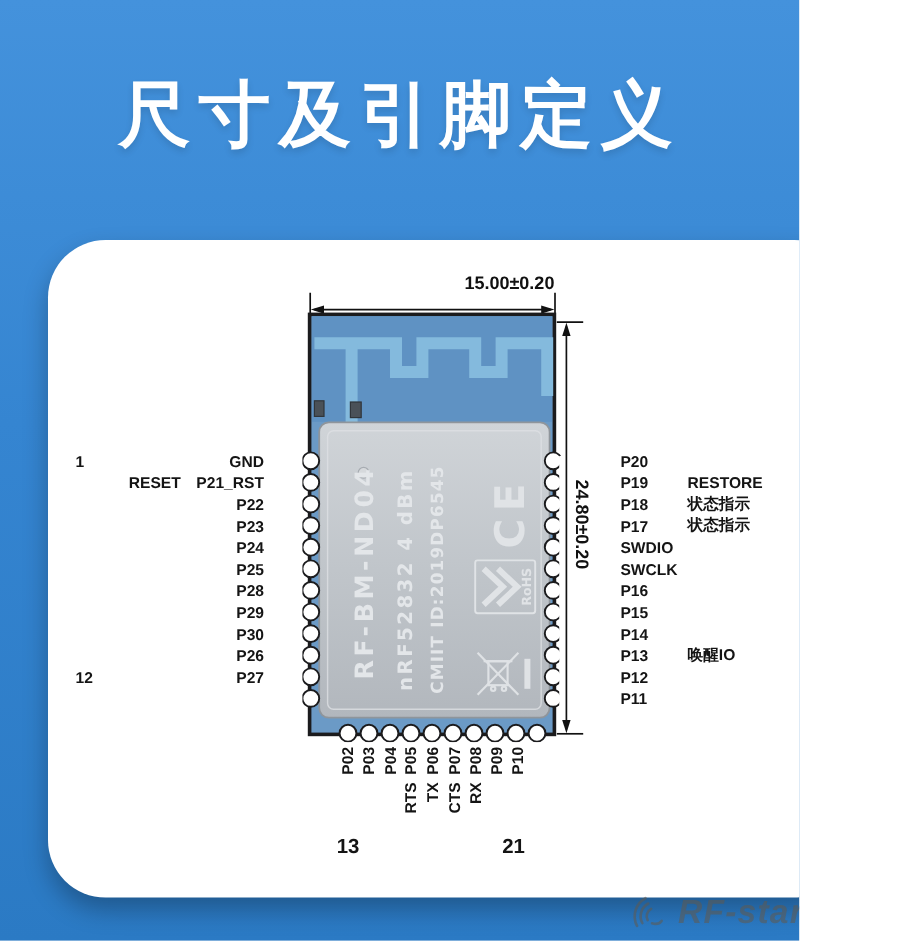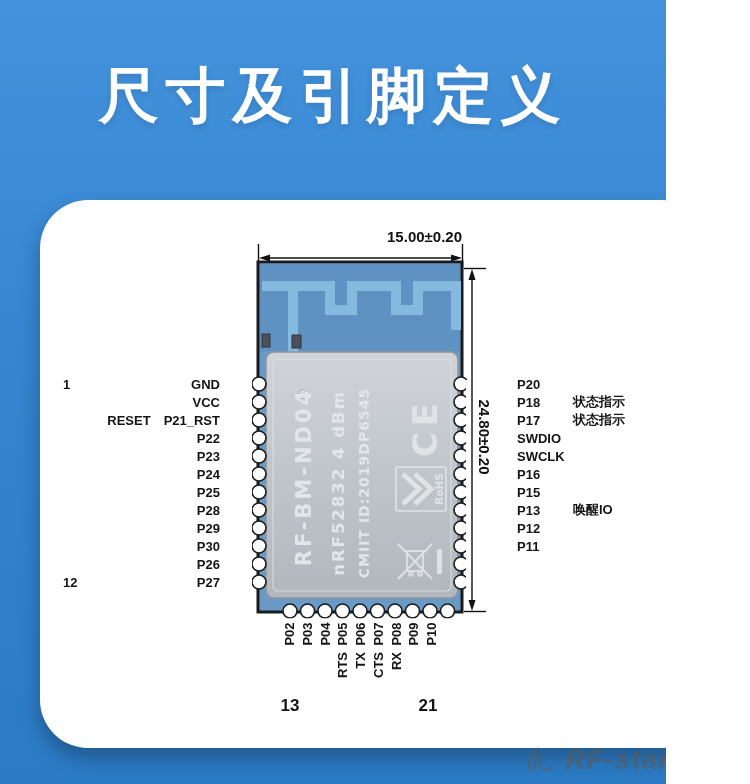--- a/index.html
+++ b/index.html
@@ -185,25 +185,20 @@
   </svg>
 
   <div class="pin-col left-col">
     <div class="pin-row">
         <span class="l-num">1</span>
         <span></span>
         <span>GND</span>
       </div>
     <div class="pin-row">
         <span class="l-num"></span>
-        <span></span>
-        <span>VCC</span>
-      </div>
-    <div class="pin-row">
-        <span class="l-num"></span>
         <span>RESET</span>
         <span>P21_RST</span>
       </div>
     <div class="pin-row">
         <span class="l-num"></span>
         <span></span>
         <span>P22</span>
       </div>
     <div class="pin-row">
         <span class="l-num"></span>
@@ -247,20 +242,25 @@
       </div>
   </div>
 
   <div class="pin-col right-col">
     <div class="pin-row">
         <span>P20</span>
         <span class="r-ann"></span>
         <span class="r-num">56</span>
       </div>
     <div class="pin-row">
+        <span>P19</span>
+        <span class="r-ann">RESTORE</span>
+        <span class="r-num"></span>
+      </div>
+    <div class="pin-row">
         <span>P18</span>
         <span class="r-ann">状态指示</span>
         <span class="r-num"></span>
       </div>
     <div class="pin-row">
         <span>P17</span>
         <span class="r-ann">状态指示</span>
         <span class="r-num"></span>
       </div>
     <div class="pin-row">
@@ -273,20 +273,25 @@
         <span class="r-ann"></span>
         <span class="r-num"></span>
       </div>
     <div class="pin-row">
         <span>P16</span>
         <span class="r-ann"></span>
         <span class="r-num"></span>
       </div>
     <div class="pin-row">
         <span>P15</span>
+        <span class="r-ann"></span>
+        <span class="r-num"></span>
+      </div>
+    <div class="pin-row">
+        <span>P14</span>
         <span class="r-ann"></span>
         <span class="r-num"></span>
       </div>
     <div class="pin-row">
         <span>P13</span>
         <span class="r-ann">唤醒IO</span>
         <span class="r-num"></span>
       </div>
     <div class="pin-row">
         <span>P12</span>

